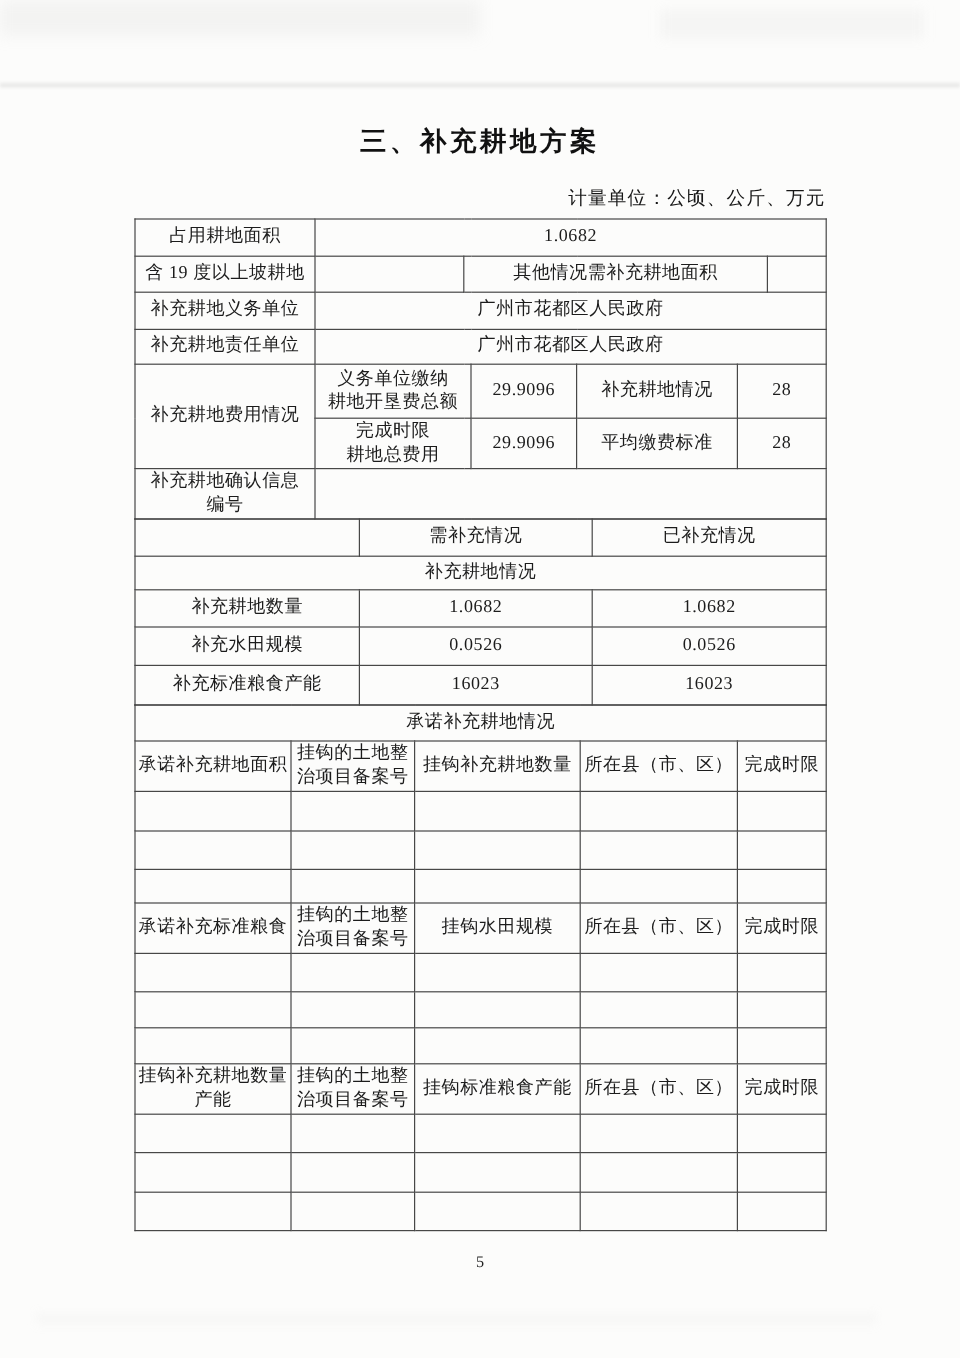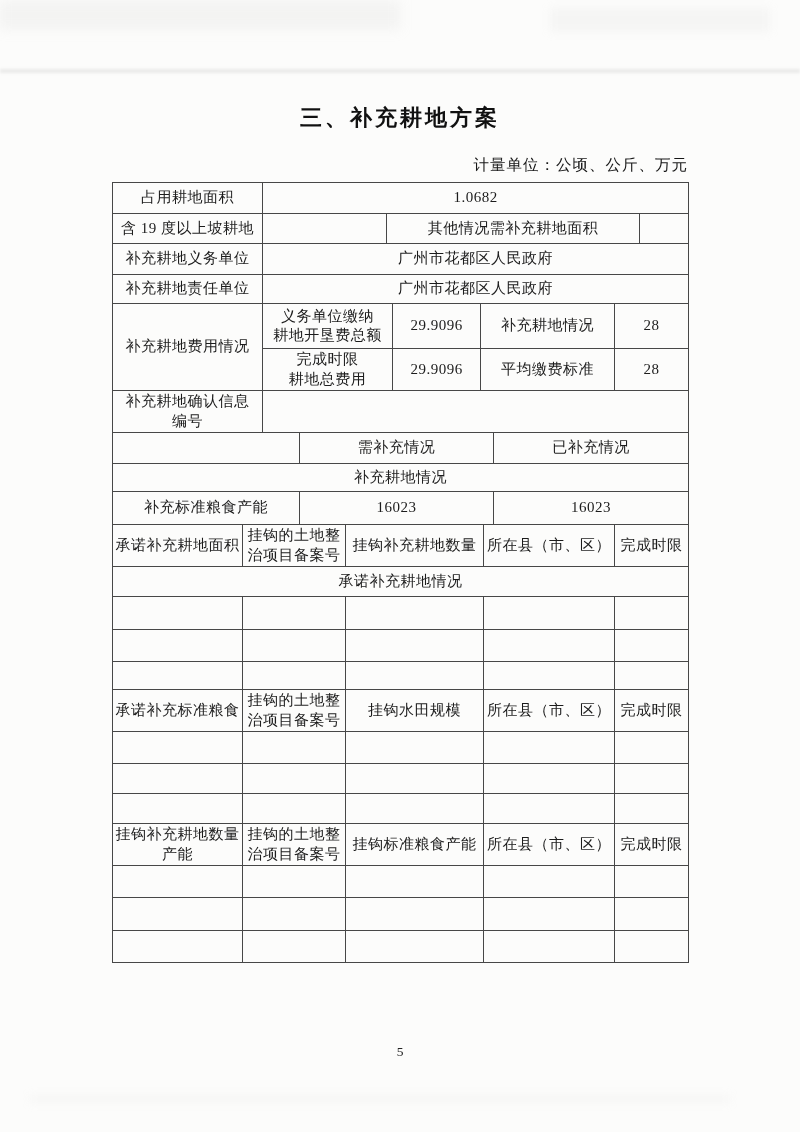--- a/index.html
+++ b/index.html
@@ -123,48 +123,58 @@
       </colgroup>
       <tbody>
           <tr style="height:31px">
         <td></td>
         <td>需补充情况</td>
         <td>已补充情况</td>
       </tr>
       <tr style="height:28px">
         <td colspan="3">补充耕地情况</td>
       </tr>
+      <tr style="height:31px">
+        <td>补充耕地数量</td>
+        <td>1.0682</td>
+        <td>1.0682</td>
+      </tr>
+      <tr style="height:32px">
+        <td>补充水田规模</td>
+        <td>0.0526</td>
+        <td>0.0526</td>
+      </tr>
       <tr style="height:33px">
         <td>补充标准粮食产能</td>
         <td>16023</td>
         <td>16023</td>
       </tr>
     </tbody>
       </table>
 
     <table class="t">
       <colgroup>
         <col style="width:130px">
           <col style="width:103px">
           <col style="width:138px">
         <col style="width:131px">
           <col style="width:74px">
       </colgroup>
       <tbody>
-          <tr style="height:39px">
+          <tr style="height:30px">
+        <td colspan="5">承诺补充耕地情况</td>
+      </tr>
+
+      <tr style="height:39px">
         <td>承诺补充耕地面积</td>
         <td>挂钩的土地整
 治项目备案号</td>
         <td>挂钩补充耕地数量</td>
         <td>所在县（市、区）</td>
         <td>完成时限</td>
-      </tr>
-
-      <tr style="height:30px">
-        <td colspan="5">承诺补充耕地情况</td>
       </tr>
       <tr style="height:33px">
         <td></td>
             <td></td>
             <td></td>
             <td></td>
             <td></td>
       </tr>
       <tr style="height:32px">
         <td></td>

